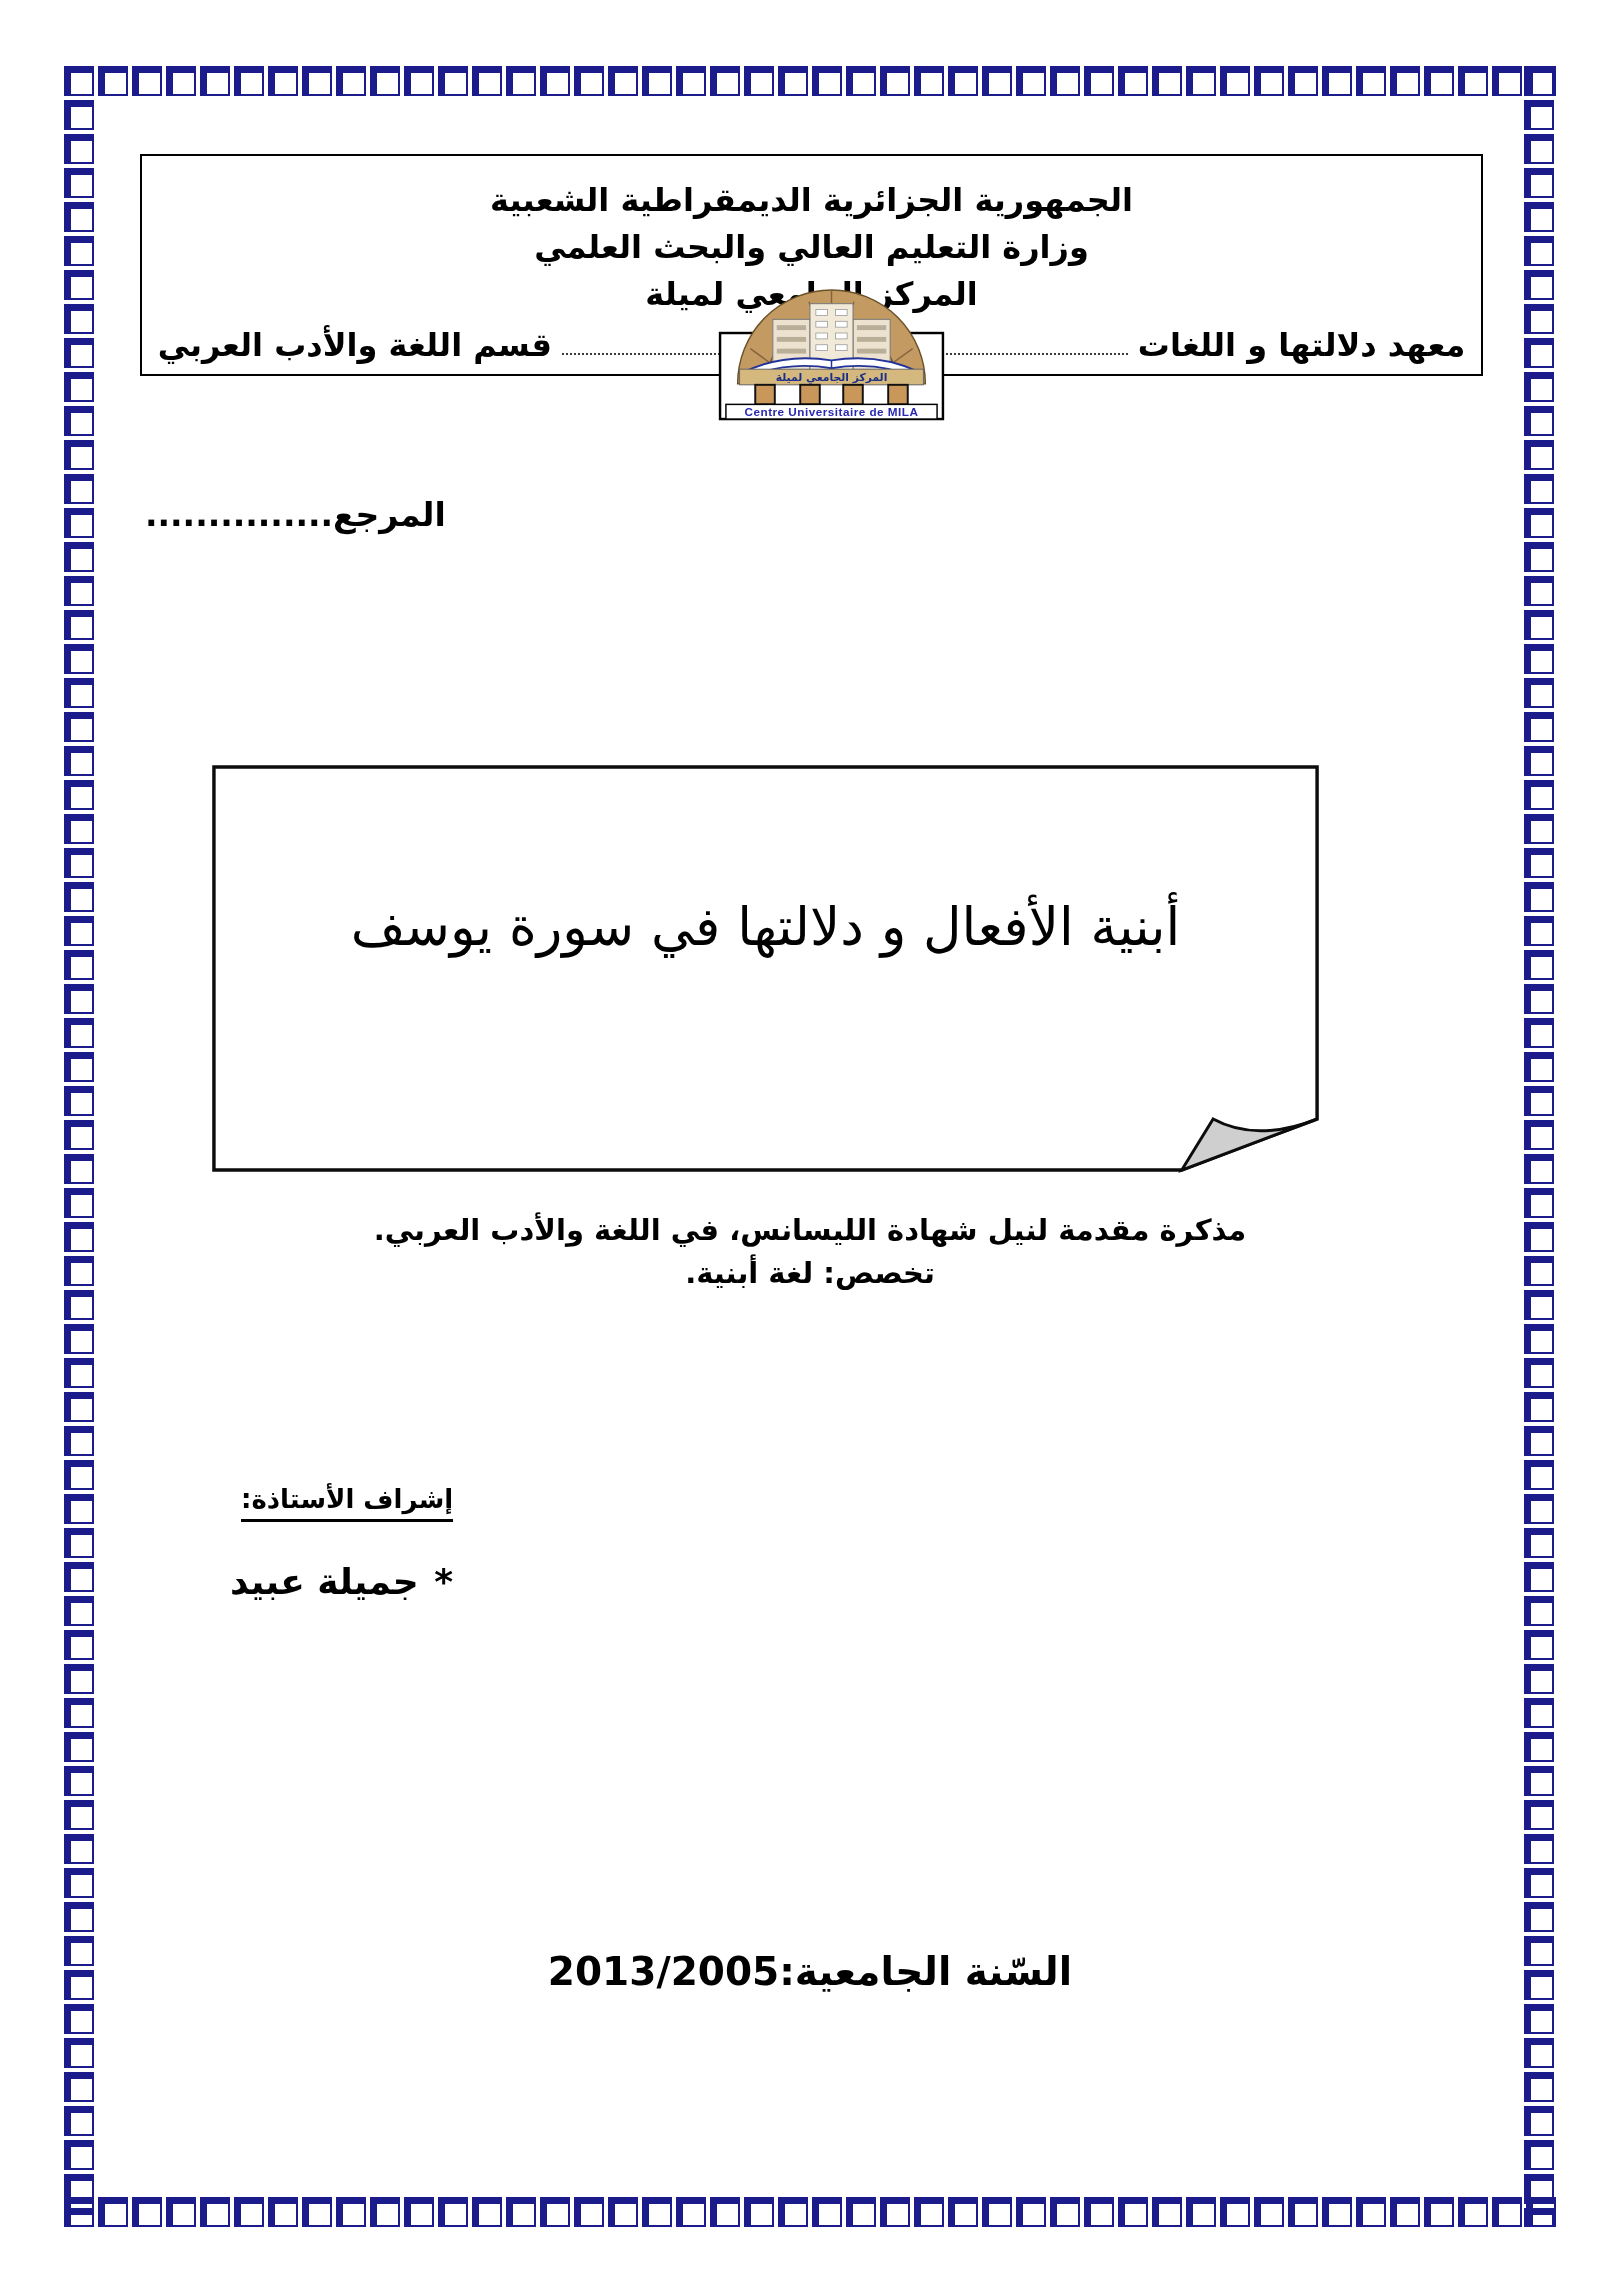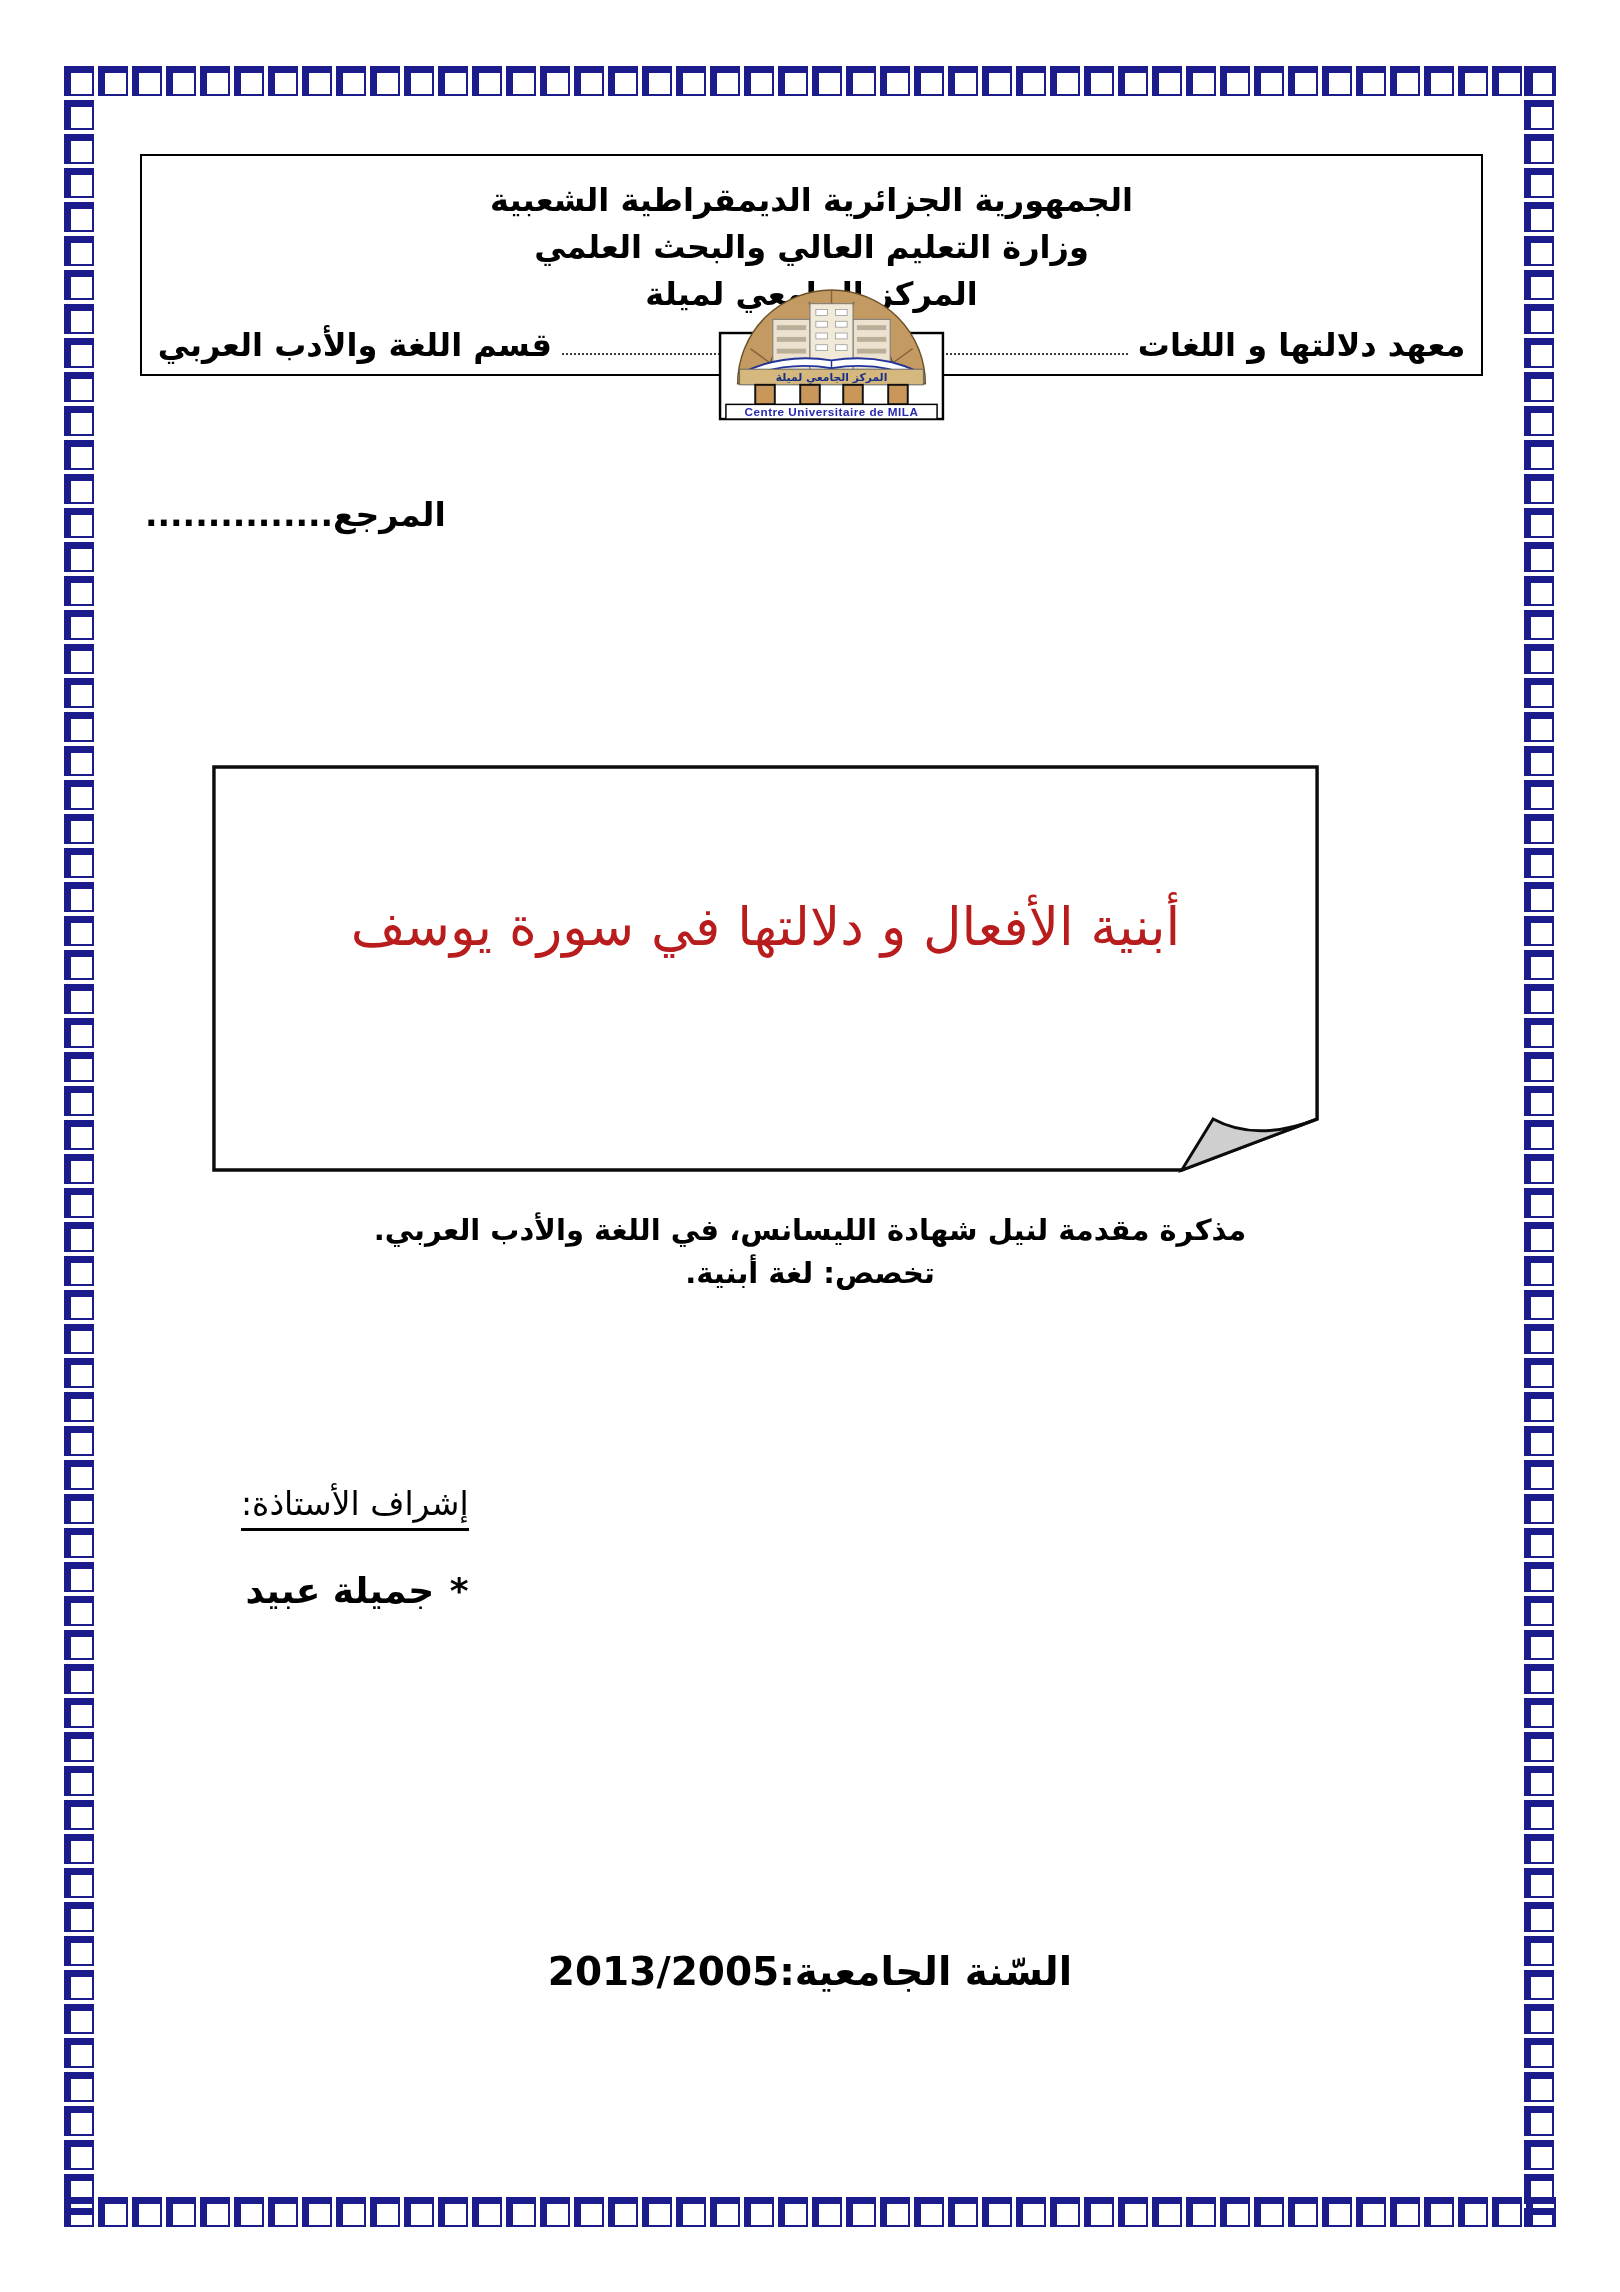--- a/index.html
+++ b/index.html
@@ -61,35 +61,35 @@
     font-size:33px;font-weight:bold;white-space:nowrap;z-index:2;
   }
 
   
   .title-box{position:absolute;left:211px;top:764px;width:1110px;height:411px;z-index:2;}
   .title-text{
     position:absolute;left:214px;top:766px;width:1103px;height:403px;
     display:flex;align-items:center;justify-content:center;box-sizing:border-box;
     padding:0 19.6px 83px 19.6px;direction:rtl;text-align:center;
     font-family:"DejaVu Serif","DejaVu Sans",serif;
-    font-size:53px;color:#b91c1c;z-index:3;white-space:nowrap;
+    font-size:53px;color:#000000;z-index:3;white-space:nowrap;
   }
 
   
   .memo{
     position:absolute;left:98px;top:1209px;width:1424px;text-align:center;
     direction:rtl;font-weight:bold;font-size:29px;line-height:43px;z-index:2;
   }
 
   
   .person{position:absolute;top:1484px;direction:rtl;text-align:right;z-index:2;}
   .person-right{right:212px;}
   .person-left{left:218px;}
   .person-label{
-    display:inline-block;font-size:33px;font-weight:normal;
+    display:inline-block;font-size:26px;font-weight:bold;
     border-bottom:3.9px solid #000;padding-bottom:4.9px;white-space:nowrap;margin-left:23px;
   }
   .person-name{
     margin-top:39px;font-size:36px;font-weight:bold;white-space:nowrap;
   }
   .person-name .marker{margin-left:15.7px;}
 
   
   .year{
     position:absolute;left:98px;top:1949px;width:1424px;text-align:center;

